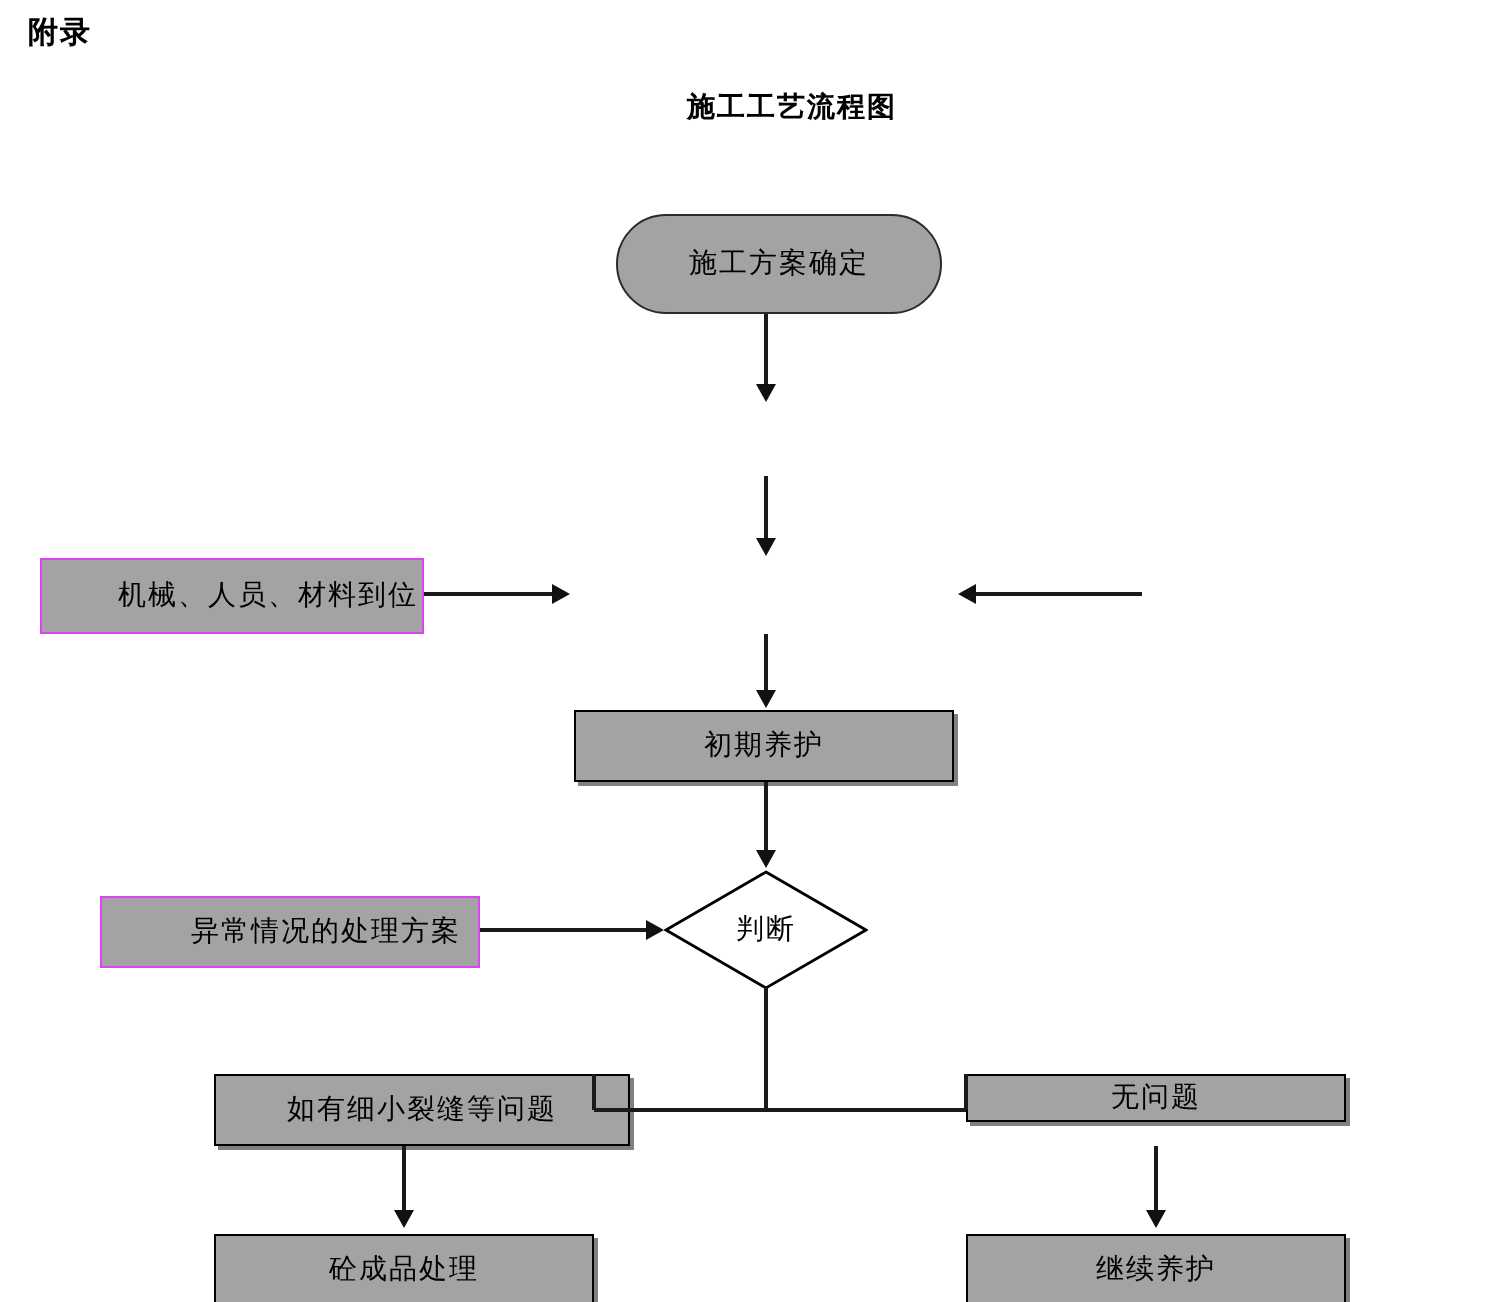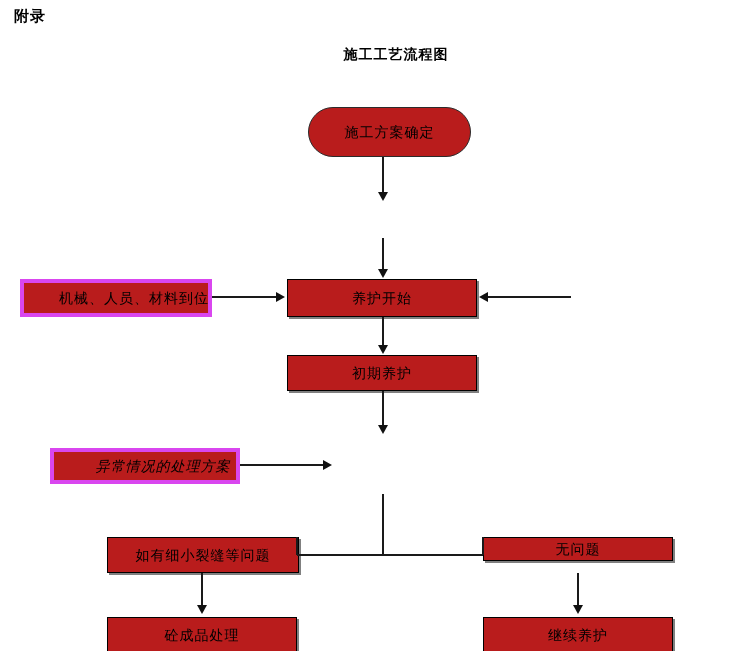--- a/index.html
+++ b/index.html
@@ -49,31 +49,31 @@
   .node {
     position: absolute;
     box-sizing: border-box;
     display: flex;
     align-items: center;
     justify-content: center;
     font-size: 14px;
     letter-spacing: 1px;
     line-height: 1;
     white-space: nowrap;
-    background: #b91c1c;
+    background: #a3a3a3;
   }
 
   
   .box {
     border: 1px solid #000000;
     box-shadow: 2px 2px 0 0 #808080;
   }
   
   .box-flat {
-    border: 4px solid #d946ef;
+    border: 1px solid #d946ef;
     padding-left: 36px;
   }
   
   .box-skew {
     border: 1px solid #000000;
     box-shadow: 1px 2px 0 0 #5a5a5a;
     transform: rotate(-0.35deg);
   }
 
   
@@ -143,29 +143,34 @@
 
   <div class="doc-title">附录</div>
 
   <div class="chart-title">施工工艺流程图</div>
 
   <div class="node stadium" style="left:308px; top:107px; width:163px; height:50px;">施工方案确定</div>
 
 
   <div class="node box-flat" style="left:20px; top:279px; width:192px; height:38px;">机械、人员、材料到位</div>
 
-  <div class="node box" style="left:287px; top:279px; width:190px; height:38px;">养护开始</div>
 
 
   <div class="node box" style="left:287px; top:355px; width:190px; height:36px;">初期养护</div>
 
-  <div class="node box-flat" style="left:50px; top:448px; width:190px; height:36px;font-style:italic;">异常情况的处理方案</div>
-
-
-  <div class="node box" style="left:107px; top:537px; width:192px; height:36px;">如有细小裂缝等问题</div>
+  <div class="node box-flat" style="left:50px; top:448px; width:190px; height:36px;">异常情况的处理方案</div>
+
+  <div class="diamond-wrap" style="left:332px; top:435px; width:102px; height:60px;">
+    <svg class="diamond-shape" viewBox="0 0 102 60" preserveAspectRatio="none">
+      <polygon points="51,1 101,30 51,59 1,30" fill="#ffffff" stroke="#000000" stroke-width="1.4"></polygon>
+    </svg>
+    <div class="diamond-label">判断</div>
+  </div>
+
+  <div class="node box" style="left:107px; top:537px; width:208px; height:36px;">如有细小裂缝等问题</div>
 
   <div class="node box" style="left:483px; top:537px; width:190px; height:24px;">无问题</div>
 
   <div class="node box" style="left:107px; top:617px; width:190px; height:36px;">砼成品处理</div>
 
   <div class="node box" style="left:483px; top:617px; width:190px; height:36px;">继续养护</div>
 
   <div class="conn conn-v" style="left:382px; top:157px; height:37px;"></div>
   <div class="arrow arrow-down" style="left:378px; top:192px;"></div>
 

